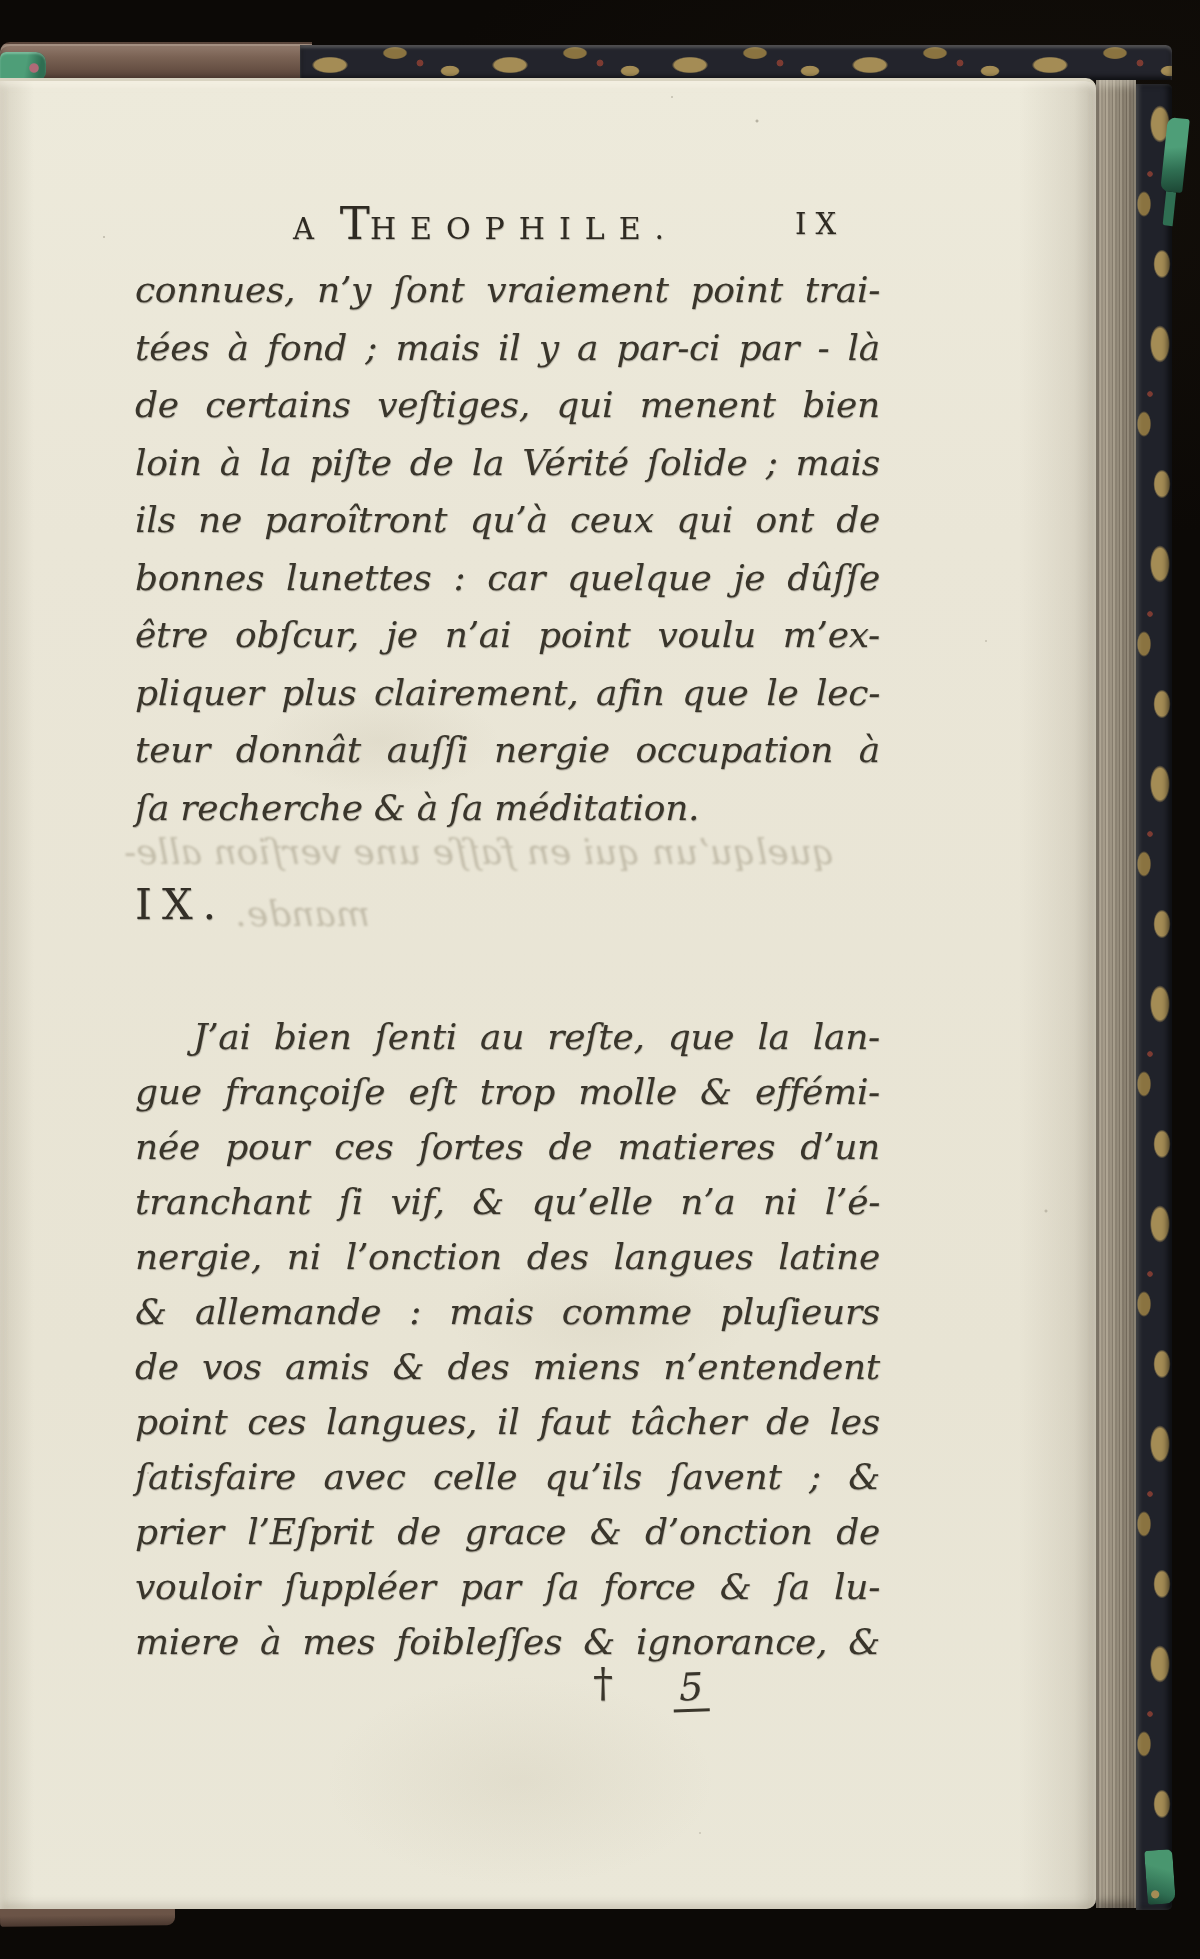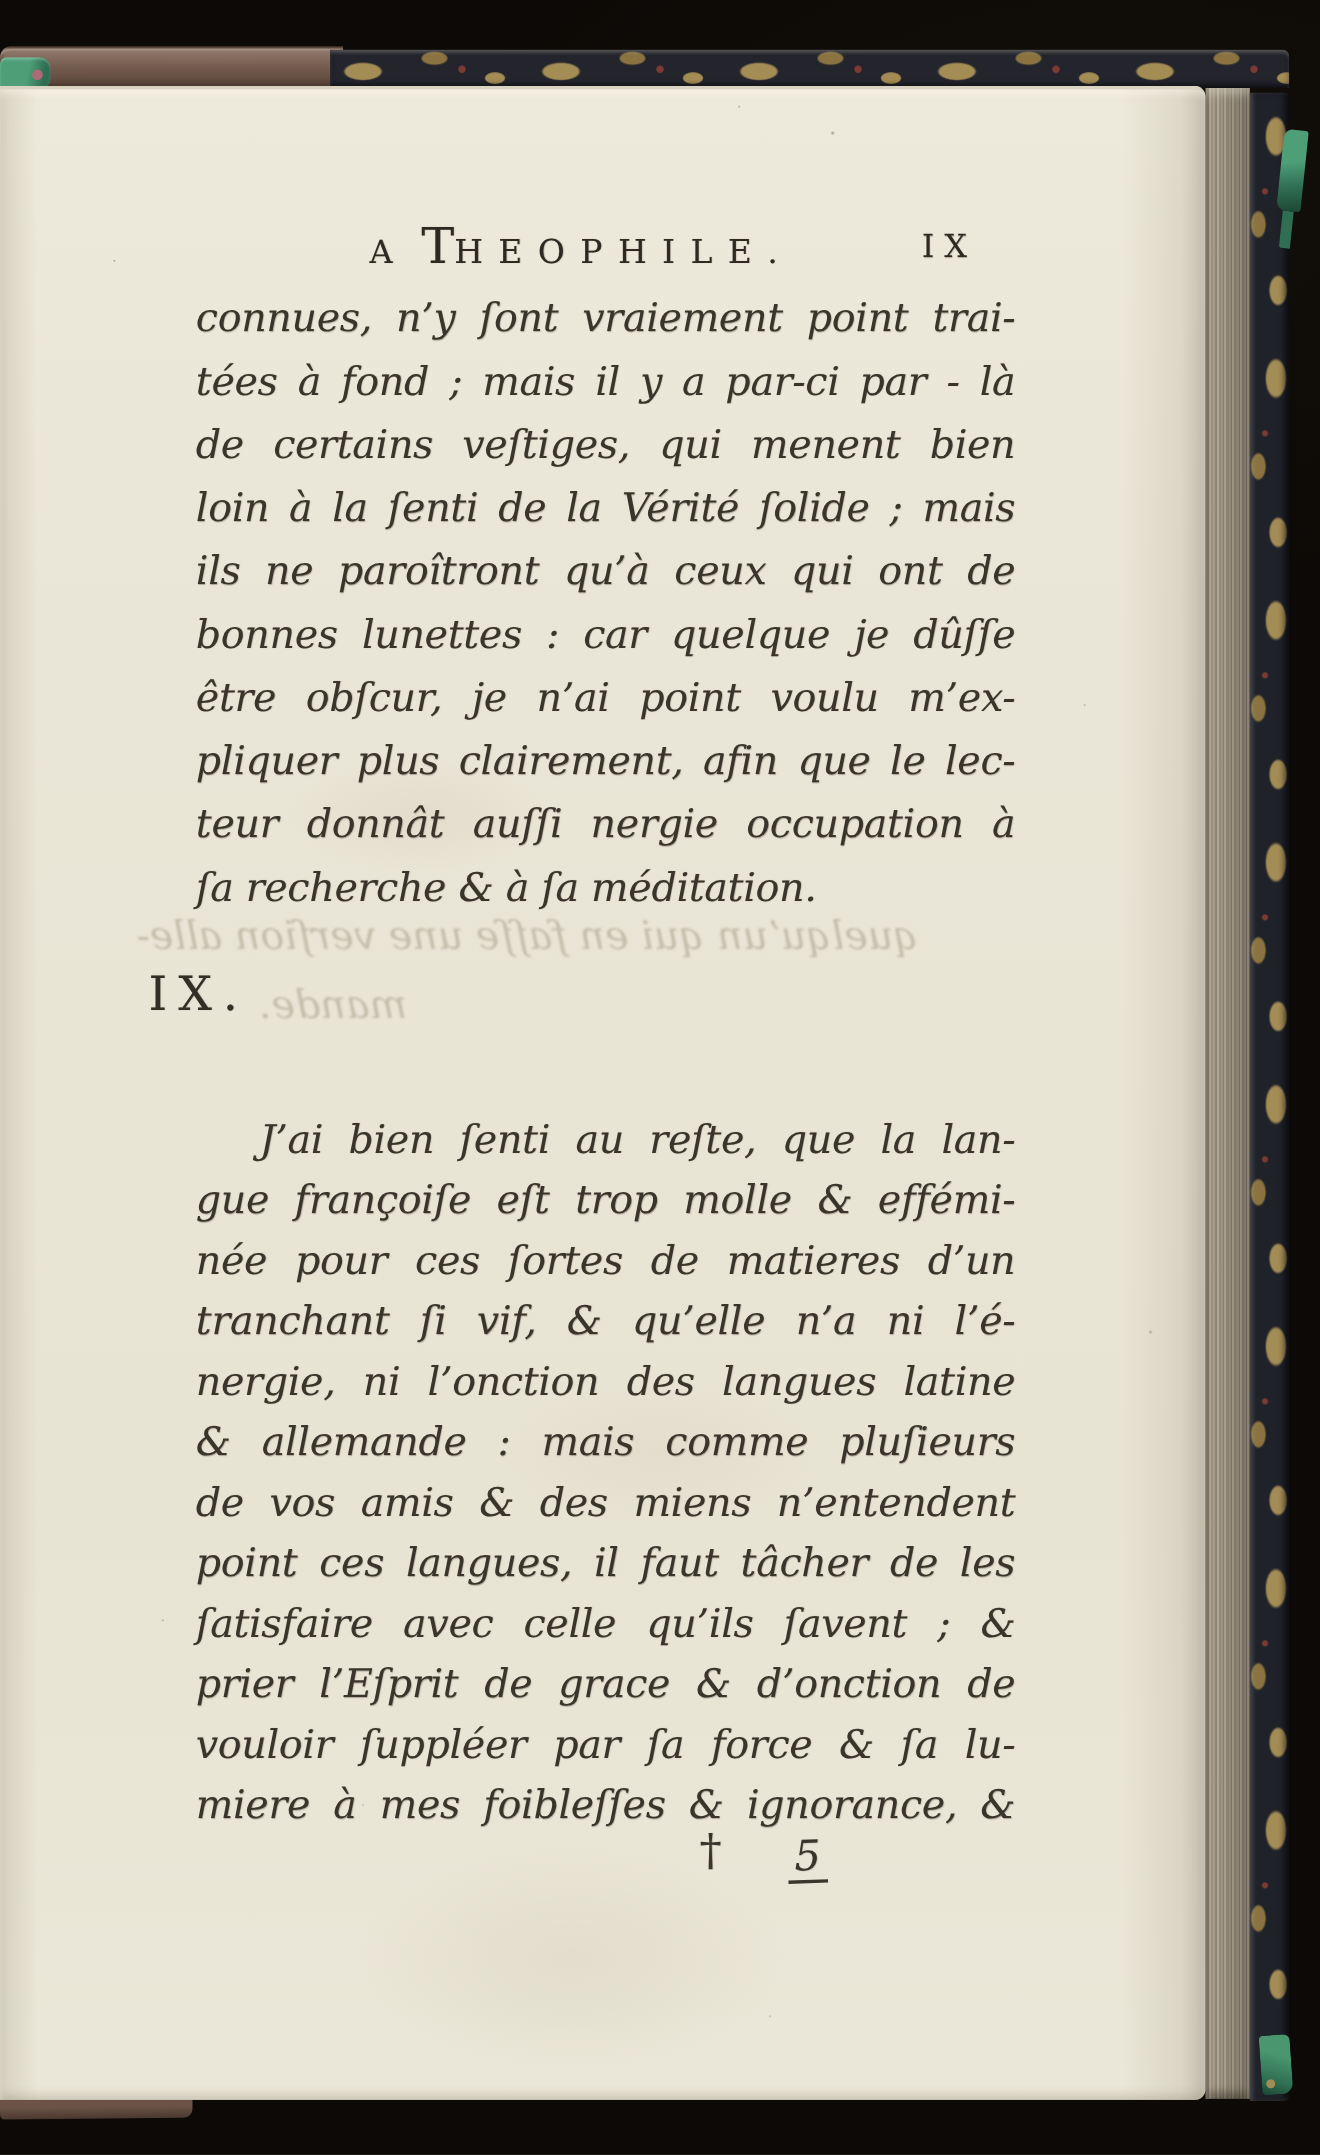--- a/index.html
+++ b/index.html
@@ -100,21 +100,21 @@
       linear-gradient(90deg, rgba(110,98,76,0.16) 0px, rgba(110,98,76,0.10) 14px, rgba(110,98,76,0) 34px),
       linear-gradient(90deg, rgba(0,0,0,0) 93%, rgba(120,108,86,0.14) 98%, rgba(88,78,60,0.28) 100%),
       linear-gradient(180deg,#edeadb 0%,#eae6d7 25%,#e8e4d4 70%,#eae7d8 100%);
     border-top:3px solid #d9d4c2;
     box-shadow:inset 0 4px 6px rgba(255,252,240,0.5), inset 0 -5px 8px rgba(120,108,86,0.25);
     border-radius:0 10px 10px 0;
     overflow:hidden;
   }
 
   
-  .ink{color:#39352b;text-shadow:0.5px 0.5px 0.9px rgba(57,53,43,0.35);margin-left:43px;}
+  .ink{color:#39352b;text-shadow:0.5px 0.5px 0.9px rgba(57,53,43,0.35);}
   .header{
     position:absolute;left:135px;top:116px;width:745px;height:52px;
     display:flex;align-items:baseline;color:#2e2a22;
   }
   .title{margin:0 auto;transform:translateX(-22px);white-space:nowrap;}
   .hA{font-size:29px;letter-spacing:4px;margin-right:22px;}
   .hT{font-size:45px;}
   .hRest{font-size:30px;letter-spacing:14px;}
   .pagenum{position:absolute;left:660px;top:10px;font-size:29px;letter-spacing:9px;color:#2e2a22;}
 
@@ -164,21 +164,21 @@
     <div class="title">
       <span class="hA">A</span><span class="hT">T</span><span class="hRest">HEOPHILE.</span>
     </div>
     <div class="pagenum">IX</div>
   </div>
 
   <div class="para p1 ink">
     <div class="line">connues, n’y ſont vraiement point trai-</div>
     <div class="line">tées à fond ; mais il y a par-ci par - là</div>
     <div class="line">de certains veſtiges, qui menent bien</div>
-    <div class="line">loin à la ſenti de la Vérité ſolide ; mais</div>
+    <div class="line">loin à la piſte de la Vérité ſolide ; mais</div>
     <div class="line">ils ne paroîtront qu’à ceux qui ont de</div>
     <div class="line">bonnes lunettes : car quelque je dûſſe</div>
     <div class="line">être obſcur, je n’ai point voulu m’ex-</div>
     <div class="line">pliquer plus clairement, afin que le lec-</div>
     <div class="line">teur donnât auſſi nergie occupation à</div>
     <div class="line no-just">ſa recherche &amp; à ſa méditation.</div>
   </div>
 
   <div class="section">IX.</div>
 

